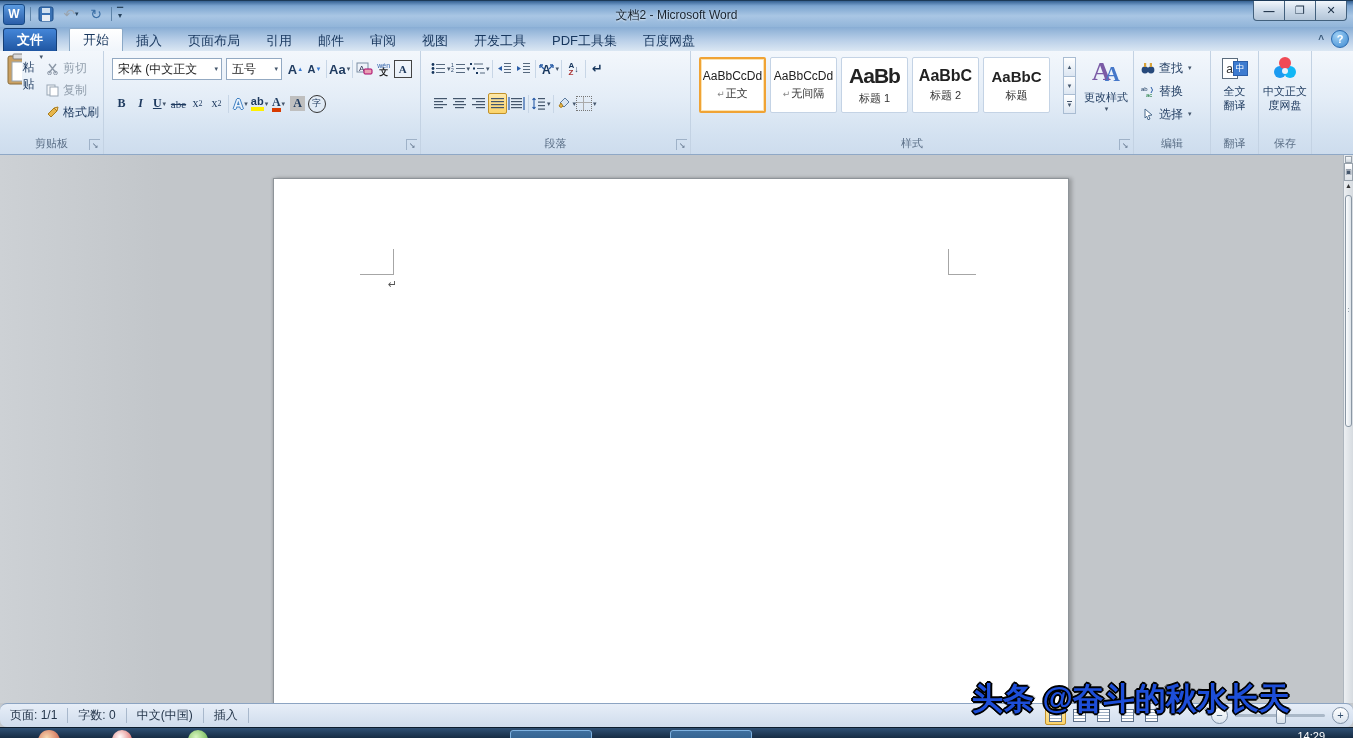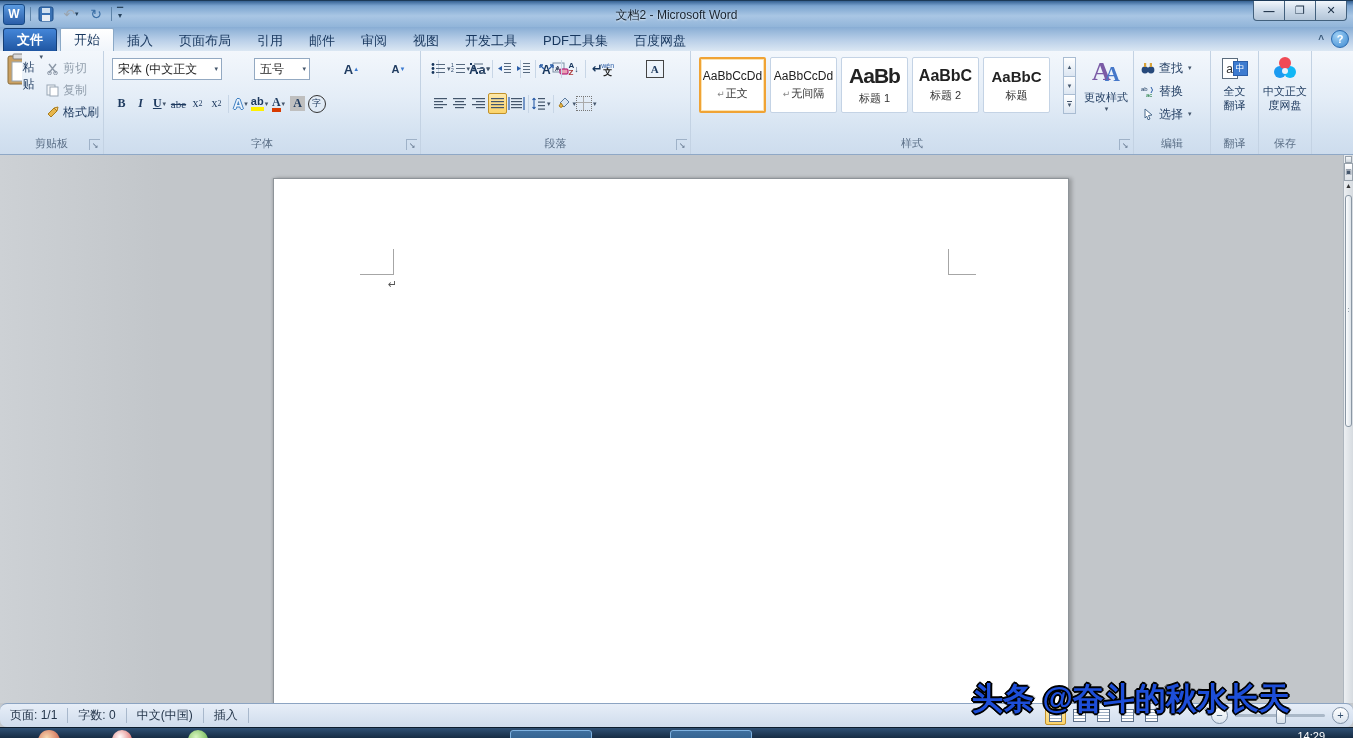--- a/index.html
+++ b/index.html
@@ -26,21 +26,21 @@
     display:flex;align-items:center;justify-content:center;font-size:11px;font-weight:bold;color:#1f3349;}
   .winbtn.min{border-radius:0 0 0 4px;}
   .winbtn.close{border-radius:0 0 4px 0;}
 
   
   .tabrow{position:absolute;top:27px;left:0;right:0;height:24px;
     background:linear-gradient(#88add4 0%,#b9cfe8 55%,#dbe7f3 100%);
     display:flex;align-items:flex-end;padding-left:3px;}
   .tab{height:21px;line-height:21px;padding:0 13px;font-size:13px;color:#17365d;cursor:default;}
   .tab.file{background:linear-gradient(#4486d8,#1f56a2);color:#fff;border:1px solid #153e74;
-    border-bottom:none;border-radius:3px 3px 0 0;height:22px;line-height:22px;margin-right:3px;font-weight:bold;}
+    border-bottom:none;border-radius:3px 3px 0 0;height:22px;line-height:22px;margin-right:12px;font-weight:bold;}
   .tab.active{background:linear-gradient(#ffffff,#f0f5fb);border:1px solid #8ba9c7;border-bottom:none;
     border-radius:2px 2px 0 0;height:22px;}
   .tabrow-right{position:absolute;right:4px;top:30px;display:flex;align-items:center;gap:7px;}
   .chev{font-size:10px;color:#3b5a7a;font-weight:bold;}
   .helpbtn{width:16px;height:16px;border-radius:50%;border:1px solid #2a6bb0;
     background:radial-gradient(circle at 35% 30%,#9fd0f5,#3e8ad1);color:#fff;font-size:11px;font-weight:bold;
     display:flex;align-items:center;justify-content:center;}
 
   
   .ribbon{position:absolute;top:51px;left:0;right:0;height:104px;
@@ -61,21 +61,21 @@
   .g-clip{width:104px;}
   .pastebtn{position:absolute;left:5px;top:0;width:38px;height:82px;display:flex;
     align-items:flex-start;padding-top:2px;border-radius:3px;}
   .pastebtn .lbl{font-size:12px;color:#1e3a5f;margin-top:6px;}
   .clip-col{position:absolute;left:46px;top:8px;display:flex;flex-direction:column;gap:4px;}
   .crow{display:flex;align-items:center;gap:4px;height:18px;font-size:12px;}
   .crow .dis{color:#93a0ae;}
 
   
   .g-font{width:317px;}
-  .fr1{position:absolute;left:8px;top:7px;display:flex;align-items:center;gap:28px;}
+  .fr1{position:absolute;left:8px;top:7px;display:flex;align-items:center;}
   .fr2{position:absolute;left:8px;top:42px;display:flex;align-items:center;}
   .combo{display:inline-flex;align-items:center;height:20px;background:#fff;border:1px solid #93a9c2;
     font-size:12px;color:#222;padding:0 3px 0 5px;margin-right:4px;}
   .combo .dd{margin-left:4px;}
   .bt{font-family:"Liberation Serif","DejaVu Serif",serif;font-weight:bold;}
   .it{font-family:"Liberation Serif","DejaVu Serif",serif;font-style:italic;font-weight:bold;}
   .un{font-family:"Liberation Serif","DejaVu Serif",serif;font-weight:bold;text-decoration:underline;}
   .st{font-family:"Liberation Serif","DejaVu Serif",serif;text-decoration:line-through;font-size:11px;}
   .subsup{font-family:"Liberation Serif","DejaVu Serif",serif;font-size:12px;}
   .fx-a{color:#eaf3fc;font-weight:bold;font-size:14px;
@@ -371,21 +371,20 @@
               <span class="fc">A</span>
               <span class="dd">▾</span>
             </span>
           <span class="sb">
               <span class="shd">A</span>
             </span>
           <span class="sb">
               <span class="enc">字</span>
             </span>
         </div>
-        <div class="glabel">字体</div>
         <div class="launcher">↘</div>
       </div>
 
       <div class="group g-par">
         <div class="pr1">
           <span class="sb">
             <svg width="15" height="13">
                 <circle cx="2" cy="2.5" r="1.4" fill="#17365d"></circle>
                 <circle cx="2" cy="6.5" r="1.4" fill="#17365d"></circle>
                 <circle cx="2" cy="10.5" r="1.4" fill="#17365d"></circle>

